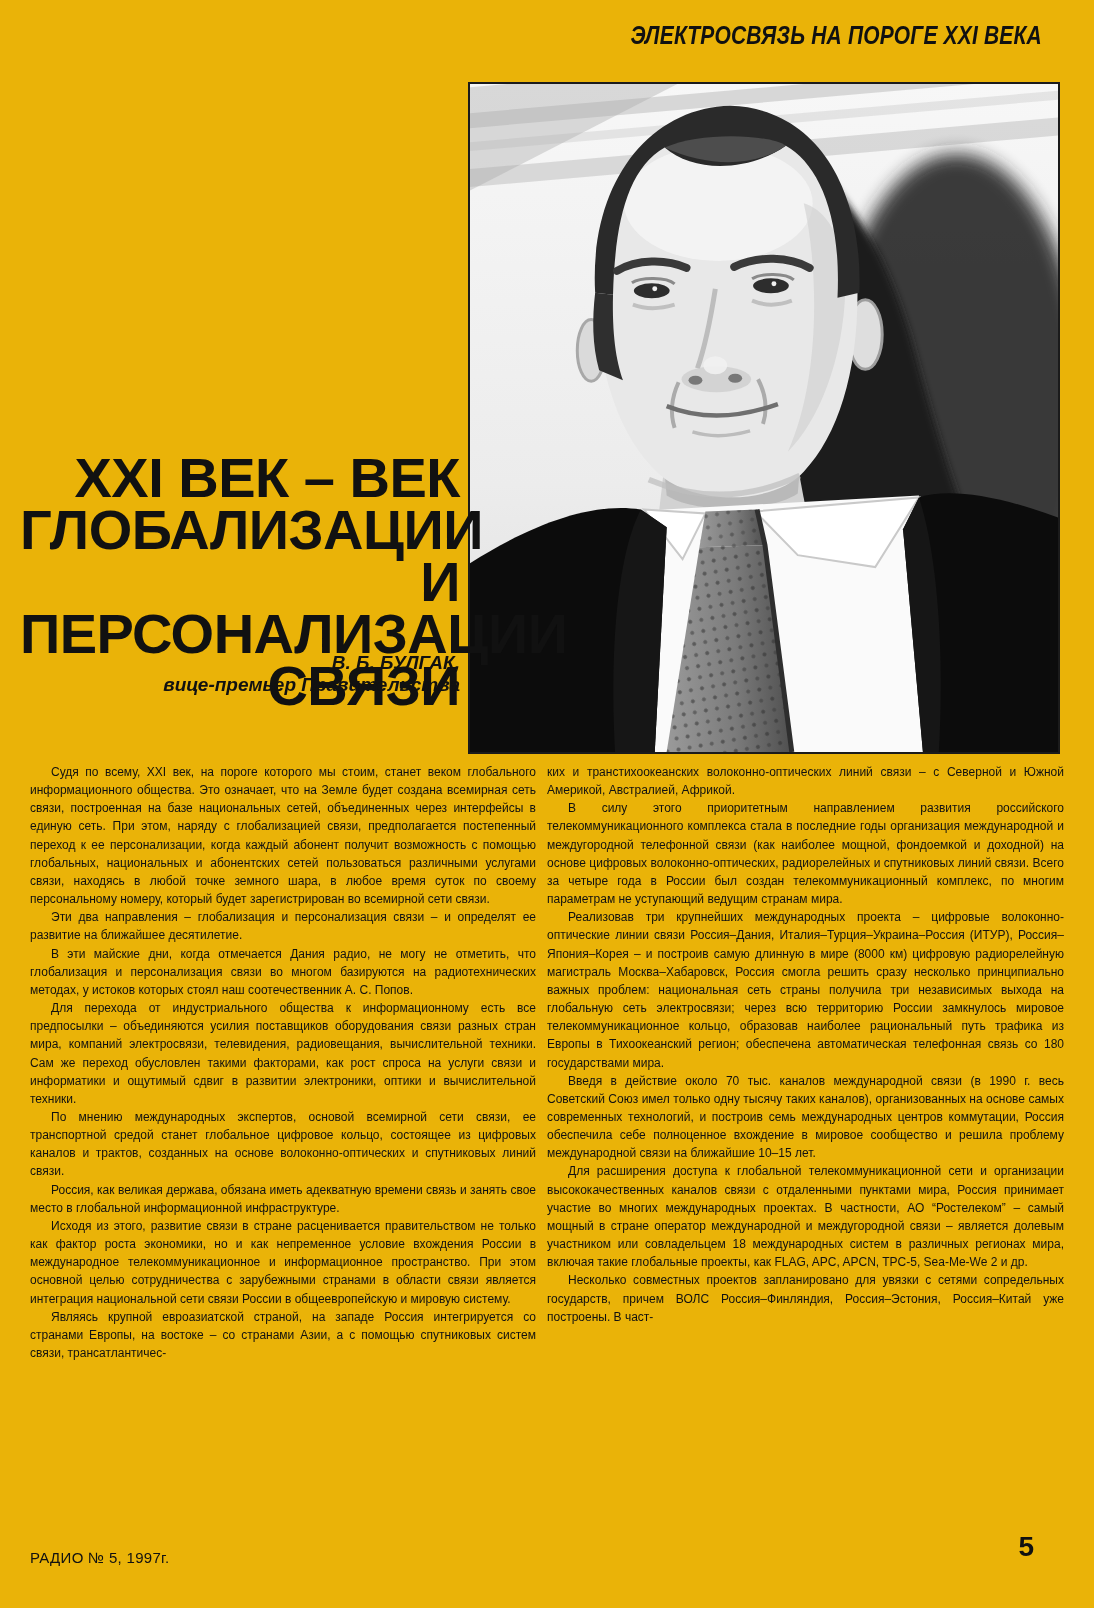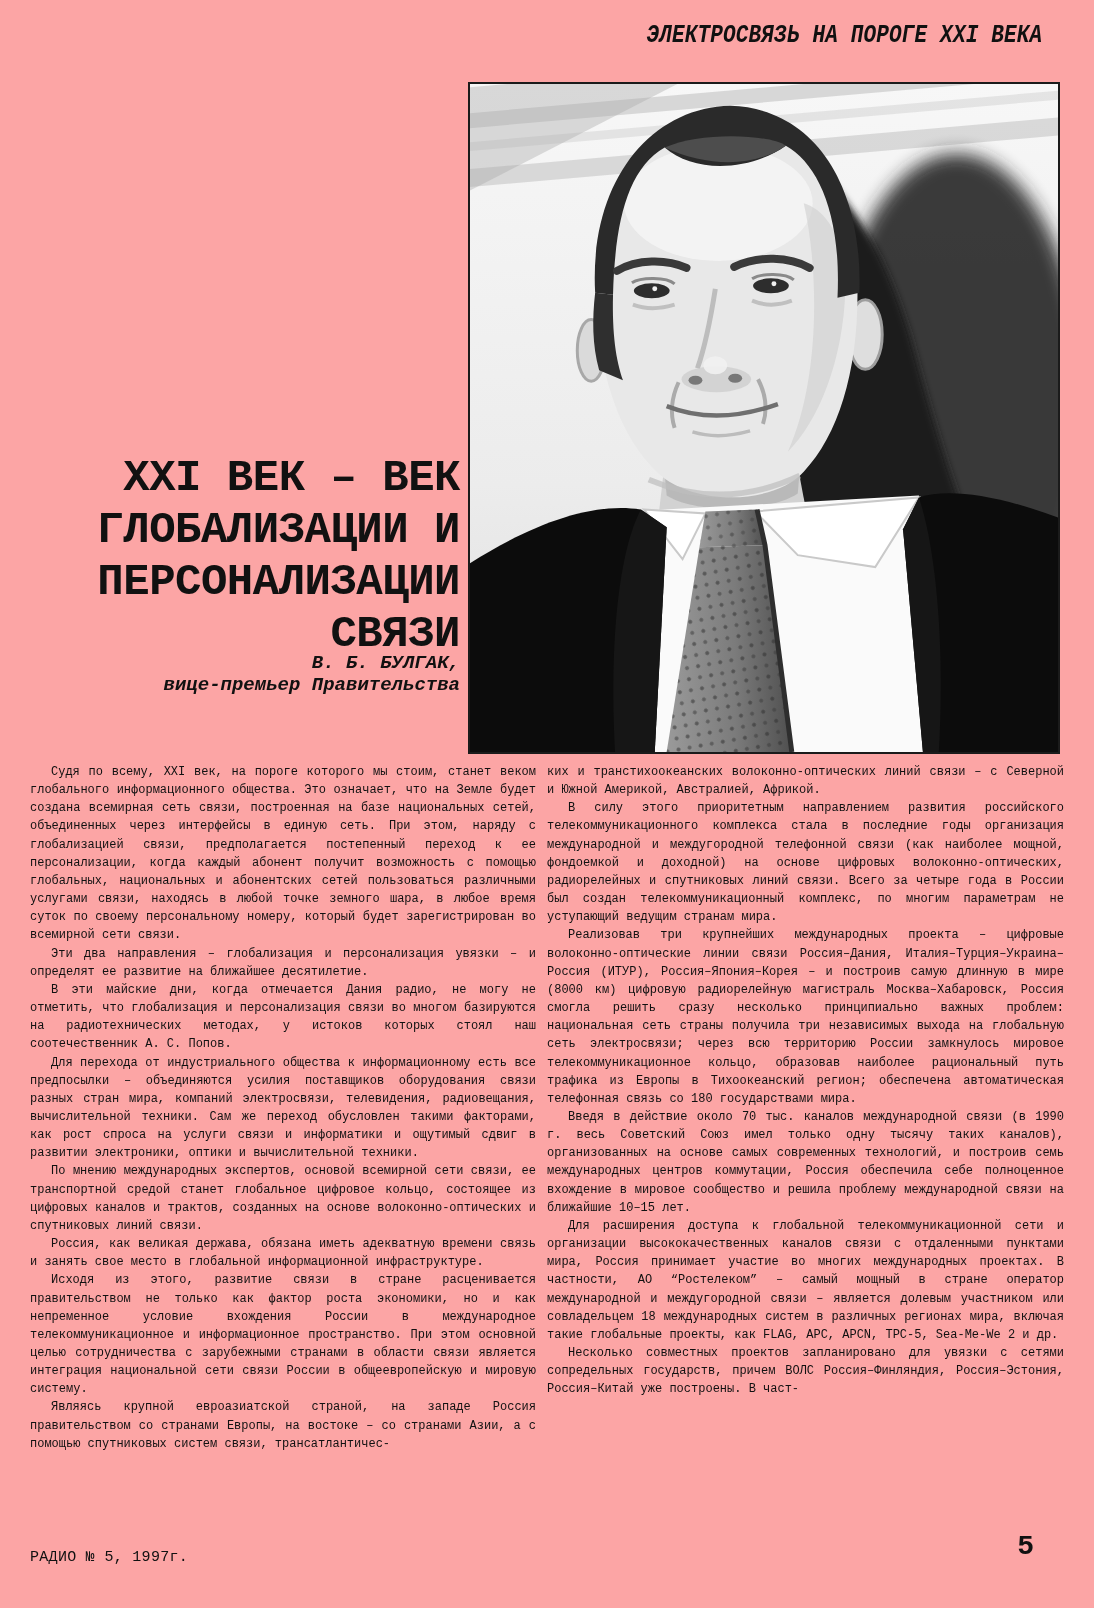--- a/index.html
+++ b/index.html
@@ -1,32 +1,32 @@
 <!DOCTYPE html>
 <html lang="ru"><head>
 <meta charset="utf-8">
 <style>
   html,body { margin:0; padding:0; background:#fff; }
   .page {
-    position:relative; width:1094px; height:1608px; background:#fca5a5;
-    font-family:Liberation Mono, monospace; color:#111; overflow:hidden;
+    position:relative; width:1094px; height:1608px; background:#eab308;
+    font-family:Liberation Sans, sans-serif; color:#111; overflow:hidden;
   }
   .kicker {
     position:absolute; top:21px; right:52px; margin:0;
     font-size:25px; font-weight:bold; font-style:italic; white-space:nowrap;
     transform:scaleX(0.84); transform-origin:100% 50%; letter-spacing:0.2px;
   }
   .photo {
     position:absolute; left:468px; top:82px; width:588px; height:668px; margin:0;
     border:2px solid #1b1b1b; background:#f0f0f0; overflow:hidden;
   }
   .photo svg { display:block; width:100%; height:100%; }
   .title {
     position:absolute; left:20px; top:452px; width:440px; margin:0;
-    text-align:right; font-size:44px; line-height:52px; font-weight:bold;
+    text-align:right; font-size:56px; line-height:52px; font-weight:bold;
     letter-spacing:-0.5px;
   }
   .title span { display:block; }
   .author {
     position:absolute; left:20px; top:652px; width:440px; margin:0;
     text-align:right; font-weight:bold; font-style:italic;
     font-size:19px; line-height:22px;
   }
   .bodycols {
     position:absolute; left:30px; top:763px; width:1034px;
@@ -151,27 +151,27 @@
   </h1>
 
   <div class="author">
     <div>В. Б. БУЛГАК,</div>
     <div>вице-премьер Правительства</div>
   </div>
 
   <div class="bodycols">
     <div class="col col-left">
       <p>Судя по всему, XXI век, на пороге которого мы стоим, станет веком глобального информационного общества. Это означает, что на Земле будет создана всемирная сеть связи, построенная на базе национальных сетей, объединенных через интерфейсы в единую сеть. При этом, наряду с глобализацией связи, предполагается постепенный переход к ее персонализации, когда каждый абонент получит возможность с помощью глобальных, национальных и абонентских сетей пользоваться различными услугами связи, находясь в любой точке земного шара, в любое время суток по своему персональному номеру, который будет зарегистрирован во всемирной сети связи.</p>
-      <p>Эти два направления – глобализация и персонализация увязки – и определят ее развитие на ближайшее десятилетие.</p>
+      <p>Эти два направления – глобализация и персонализация связи – и определят ее развитие на ближайшее десятилетие.</p>
       <p>В эти майские дни, когда отмечается Дания радио, не могу не отметить, что глобализация и персонализация связи во многом базируются на радиотехнических методах, у истоков которых стоял наш соотечественник А. С. Попов.</p>
       <p>Для перехода от индустриального общества к информационному есть все предпосылки – объединяются усилия поставщиков оборудования связи разных стран мира, компаний электросвязи, телевидения, радиовещания, вычислительной техники. Сам же переход обусловлен такими факторами, как рост спроса на услуги связи и информатики и ощутимый сдвиг в развитии электроники, оптики и вычислительной техники.</p>
       <p>По мнению международных экспертов, основой всемирной сети связи, ее транспортной средой станет глобальное цифровое кольцо, состоящее из цифровых каналов и трактов, созданных на основе волоконно-оптических и спутниковых линий связи.</p>
       <p>Россия, как великая держава, обязана иметь адекватную времени связь и занять свое место в глобальной информационной инфраструктуре.</p>
       <p>Исходя из этого, развитие связи в стране расценивается правительством не только как фактор роста экономики, но и как непременное условие вхождения России в международное телекоммуникационное и информационное пространство. При этом основной целью сотрудничества с зарубежными странами в области связи является интеграция национальной сети связи России в общеевропейскую и мировую систему.</p>
-      <p>Являясь крупной евроазиатской страной, на западе Россия правительством со странами Европы, на востоке – со странами Азии, а с помощью спутниковых систем связи, трансатлантичес-</p>
+      <p>Являясь крупной евроазиатской страной, на западе Россия интегрируется со странами Европы, на востоке – со странами Азии, а с помощью спутниковых систем связи, трансатлантичес-</p>
     </div>
     <div class="col col-right">
       <p class="no-indent">ких и транстихоокеанских волоконно-оптических линий связи – с Северной и Южной Америкой, Австралией, Африкой.</p>
       <p>В силу этого приоритетным направлением развития российского телекоммуникационного комплекса стала в последние годы организация международной и междугородной телефонной связи (как наиболее мощной, фондоемкой и доходной) на основе цифровых волоконно-оптических, радиорелейных и спутниковых линий связи. Всего за четыре года в России был создан телекоммуникационный комплекс, по многим параметрам не уступающий ведущим странам мира.</p>
       <p>Реализовав три крупнейших международных проекта – цифровые волоконно-оптические линии связи Россия–Дания, Италия–Турция–Украина–Россия (ИТУР), Россия–Япония–Корея – и построив самую длинную в мире (8000 км) цифровую радиорелейную магистраль Москва–Хабаровск, Россия смогла решить сразу несколько принципиально важных проблем: национальная сеть страны получила три независимых выхода на глобальную сеть электросвязи; через всю территорию России замкнулось мировое телекоммуникационное кольцо, образовав наиболее рациональный путь трафика из Европы в Тихоокеанский регион; обеспечена автоматическая телефонная связь со 180 государствами мира.</p>
       <p>Введя в действие около 70 тыс. каналов международной связи (в 1990 г. весь Советский Союз имел только одну тысячу таких каналов), организованных на основе самых современных технологий, и построив семь международных центров коммутации, Россия обеспечила себе полноценное вхождение в мировое сообщество и решила проблему международной связи на ближайшие 10–15 лет.</p>
       <p>Для расширения доступа к глобальной телекоммуникационной сети и организации высококачественных каналов связи с отдаленными пунктами мира, Россия принимает участие во многих международных проектах. В частности, АО “Ростелеком” – самый мощный в стране оператор международной и междугородной связи – является долевым участником или совладельцем 18 международных систем в различных регионах мира, включая такие глобальные проекты, как FLAG, APC, APCN, TPC-5, Sea-Me-We 2 и др.</p>
       <p>Несколько совместных проектов запланировано для увязки с сетями сопредельных государств, причем ВОЛС Россия–Финляндия, Россия–Эстония, Россия–Китай уже построены. В част-</p>
     </div>
   </div>

